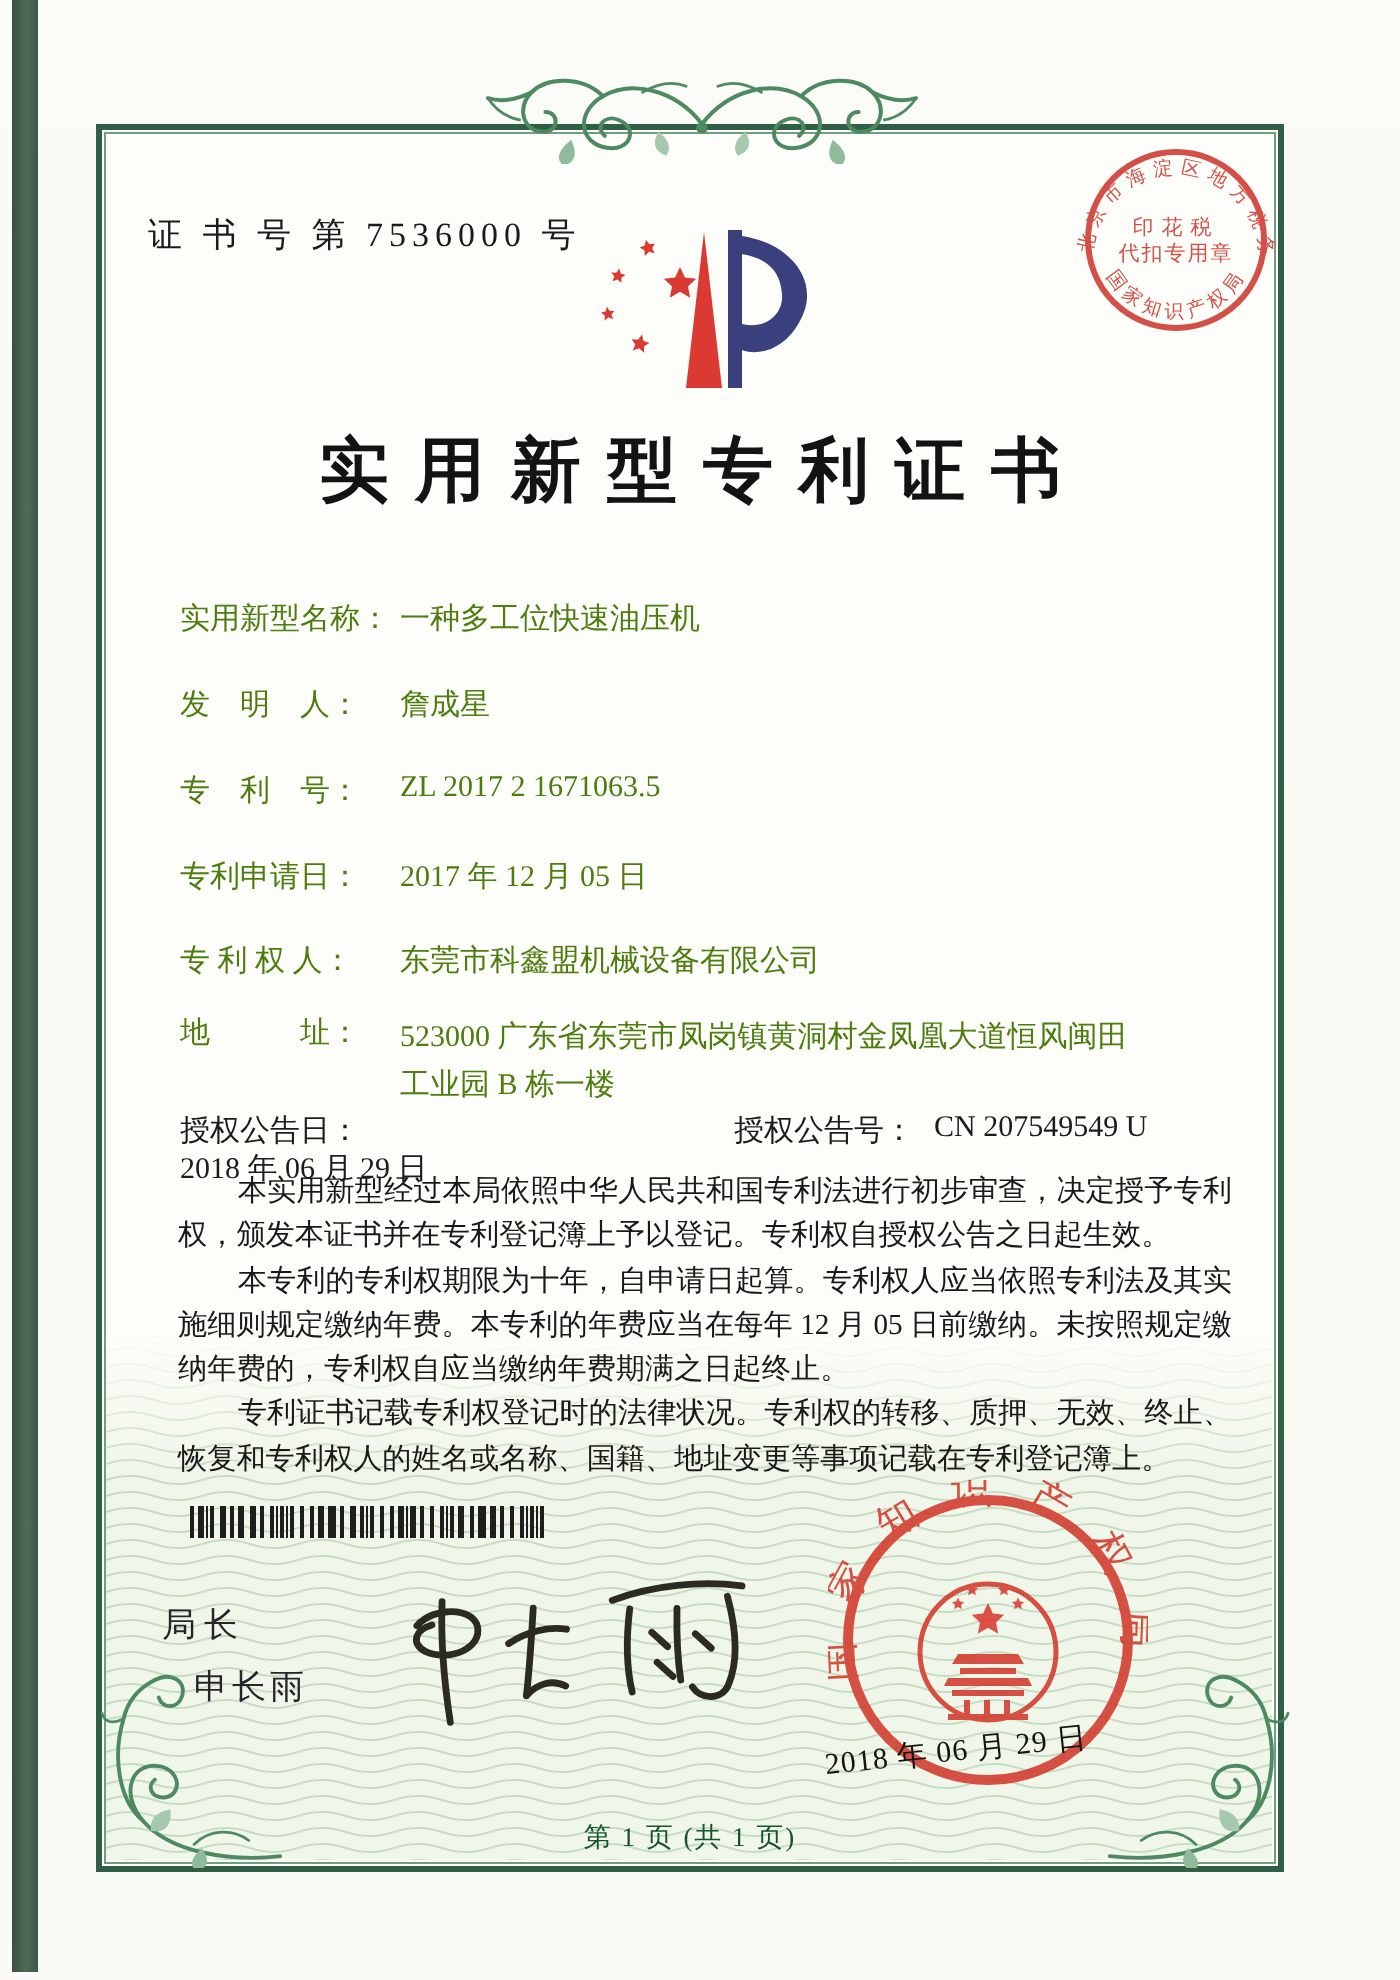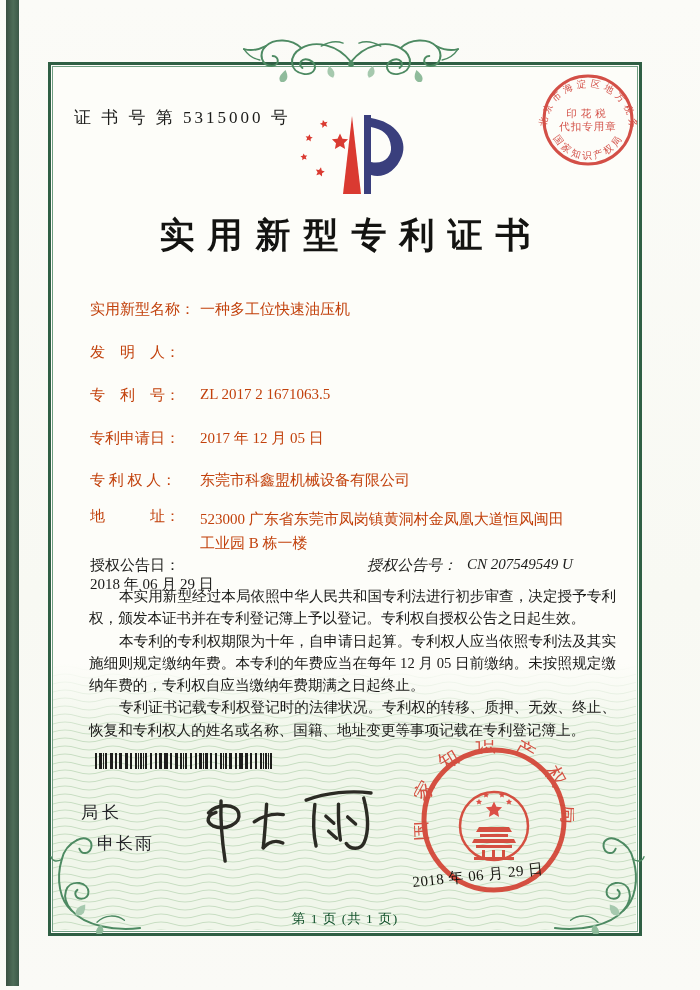--- a/index.html
+++ b/index.html
@@ -11,26 +11,26 @@
   }
   .spine{position:absolute;left:6px;top:0;width:13px;height:986px;
     background:linear-gradient(90deg,#394f41,#4e6d58 55%,#3c5848);}
   .frame{position:absolute;left:48px;top:62px;width:588px;height:868px;
     border:3px solid #2f5f44;background:#fdfdf9;}
   .frame-inner{position:absolute;inset:1px;border:1px solid #6f9e82;}
   .abs{position:absolute;}
   .cert-no{left:74px;top:106px;font-size:17px;letter-spacing:3px;color:#1b1b19;}
   .title{left:48px;top:212px;width:594px;text-align:center;font-size:35px;
     letter-spacing:13px;text-indent:13px;font-weight:600;color:#131311;}
-  .row{left:90px;width:530px;display:flex;font-size:15px;color:#c2410c;}
+  .row{left:90px;width:530px;display:flex;font-size:15px;color:#4d7c0f;}
   .row .lbl{width:110px;flex:none;}
   .row .val{flex:1;}
   .addr .val{line-height:24px;}
   .pairs{left:90px;width:530px;font-size:15px;}
-  .pairs .p2{position:absolute;left:277px;top:0;display:flex;font-style:italic;}
+  .pairs .p2{position:absolute;left:277px;top:0;display:flex;}
   .pairs .p1{position:absolute;left:0;top:0;display:flex;flex-direction:column;}
   .pairs .lbl{width:110px;flex:none;}
   .pairs .p2 .lbl{width:100px;}
   .paras{left:89px;top:585px;width:527px;font-size:14.6px;line-height:22.3px;
     text-align:justify;color:#191917;}
   .paras p{margin:0;text-indent:2.05em;}
   .barcode{left:95px;top:753px;width:178px;height:16px;
     background:
       repeating-linear-gradient(90deg,#1e1e1c 0 2px,rgba(0,0,0,0) 2px 5px),
       repeating-linear-gradient(90deg,#1e1e1c 0 1px,rgba(0,0,0,0) 1px 8px),
@@ -94,21 +94,21 @@
     <path d="M48,88 C56,80 68,80 76,86" stroke-width="1.4"></path>
     <path d="M52,90 q-9,8 -2,12 q8,-4 2,-12z" fill="#8fbb9b" stroke="none"></path>
     <path d="M36,70 q-11,2 -10,11 q11,2 10,-11z" fill="#a6c9ae" stroke="none"></path>
   </g>
 </svg>
 
 <svg class="abs z4" style="left:551px;top:836px;width:94px;height:98px" viewBox="0 0 96 100">
   <use href="#flr" transform="translate(96,0) scale(-1,1)"></use>
 </svg>
 
-<div class="abs z5 cert-no">证 书 号 第 5315000 号</div>
+<div class="abs z5 cert-no">证 书 号 第 7536000 号</div>
 
 <svg class="abs z5" style="left:290px;top:112px;width:120px;height:84px" viewBox="0 0 120 84">
   <defs>
     <path id="star5" d="M0,-10 L2.9,-3.8 9.5,-3.1 4.7,1.4 6,8.1 0,4.6 -6,8.1 -4.7,1.4 -9.5,-3.1 -2.9,-3.8 Z" fill="#da3a31"></path>
   </defs>
   <use href="#star5" transform="translate(50,30) scale(0.85)"></use>
   <use href="#star5" transform="translate(34,12) scale(0.42) rotate(-15)"></use>
   <use href="#star5" transform="translate(19,26) scale(0.38) rotate(10)"></use>
   <use href="#star5" transform="translate(14,45) scale(0.36) rotate(-8)"></use>
   <use href="#star5" transform="translate(30,60) scale(0.48) rotate(12)"></use>
@@ -136,20 +136,21 @@
 </svg>
 
 <div class="abs z5 title">实用新型专利证书</div>
 
 <div class="abs z5 row" style="top:300px">
   <span class="lbl">实用新型名称：</span>
   <span class="val">一种多工位快速油压机</span>
 </div>
 <div class="abs z5 row" style="top:343px">
   <span class="lbl">发　明　人：</span>
+  <span class="val">詹成星</span>
 </div>
 <div class="abs z5 row" style="top:386px">
   <span class="lbl">专　利　号：</span>
   <span class="val">ZL 2017 2 1671063.5</span>
 </div>
 <div class="abs z5 row" style="top:429px">
   <span class="lbl">专利申请日：</span>
   <span class="val">2017 年 12 月 05 日</span>
 </div>
 <div class="abs z5 row" style="top:471px">

